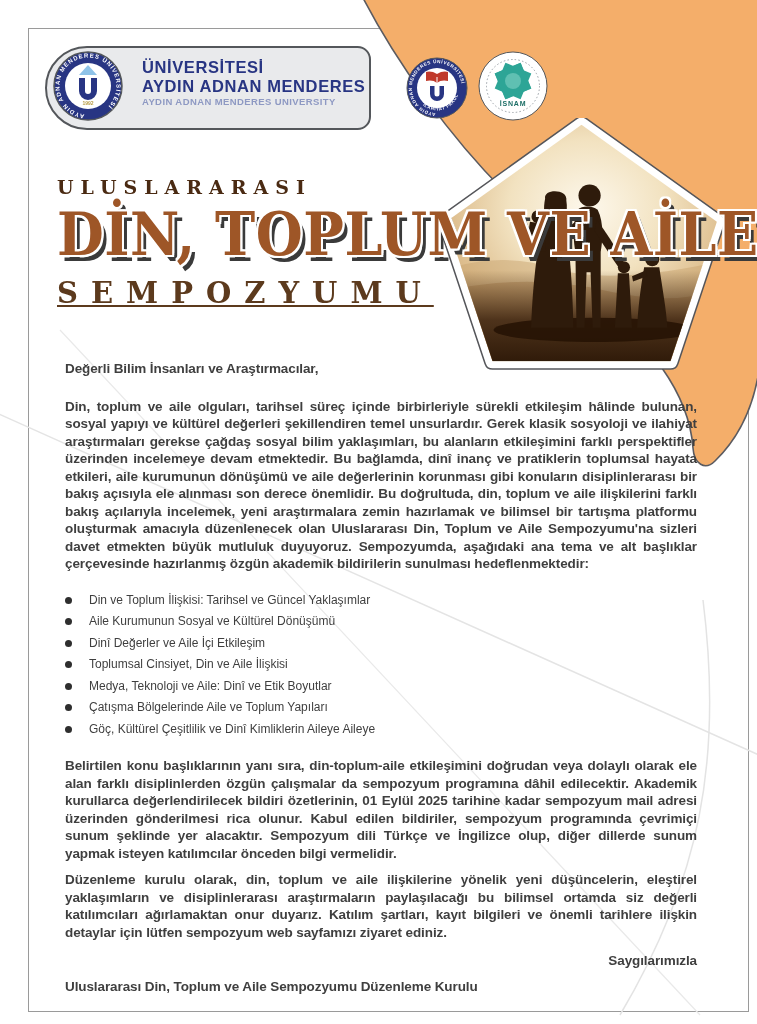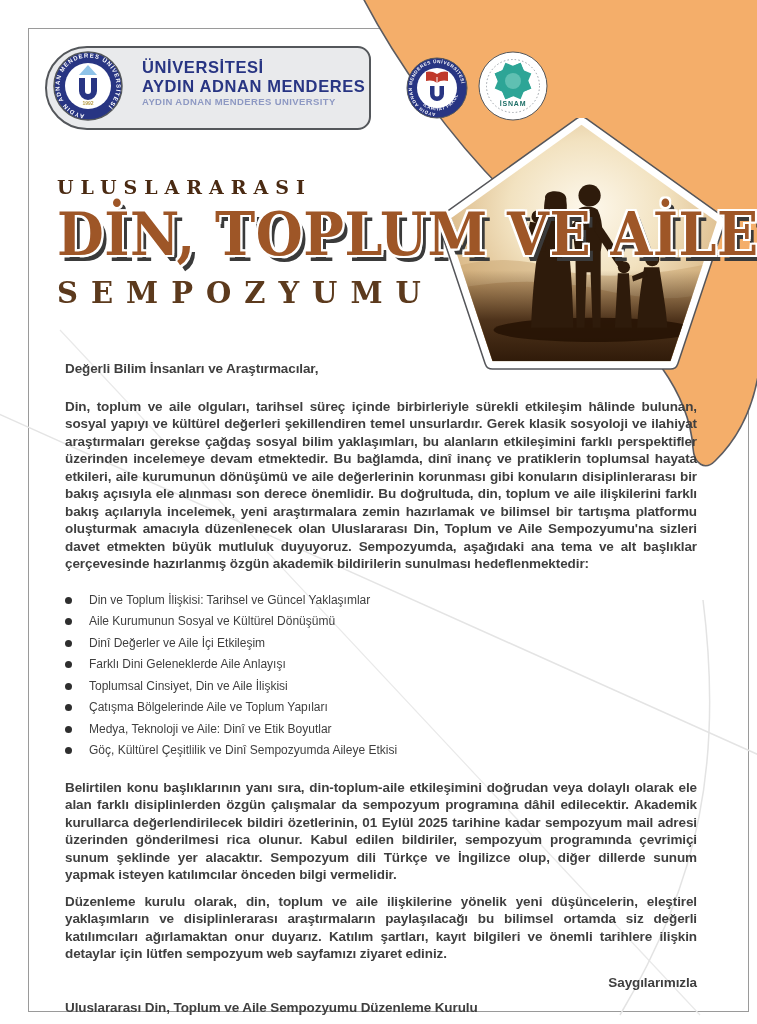--- a/index.html
+++ b/index.html
@@ -23,21 +23,21 @@
   .title-block{position:absolute;left:57px;top:176px;width:670px;z-index:4;}
   .kicker{font-family:"DejaVu Serif",serif;font-weight:bold;font-size:19px;letter-spacing:7px;
         color:#4a2a12;}
   .main-title{font-family:"DejaVu Serif",serif;font-weight:bold;font-size:54px;line-height:66px;
         color:#9e5627;letter-spacing:.5px;transform:scaleY(1.1);transform-origin:left top;
         white-space:nowrap;
         text-shadow:-2px 0 0 #fff,2px 0 0 #fff,0 -2px 0 #fff,0 2px 0 #fff,
                     -2px -2px 0 #fff,2px 2px 0 #fff,2px -2px 0 #fff,-2px 2px 0 #fff,
                     5px 5px 0 #3a3a3a;}
   .sub-title{font-family:"DejaVu Serif",serif;font-weight:bold;font-size:29px;letter-spacing:13px;
-        color:#5c3a1d;margin-top:12px;}
+        color:#5c3a1d;margin-top:12px;text-decoration:underline;}
   
   .content{position:absolute;left:57px;top:352px;width:648px;z-index:3;
         color:#3f3f3f;font-size:13.5px;line-height:17.5px;}
   .content p{margin:8px;text-align:justify;letter-spacing:-.1px;font-weight:bold;}
   .greeting{margin-bottom:20px !important;text-align:left !important;}
   .topics{list-style:none;margin:17px 0 0 0;padding:0;}
   .topics li{display:flex;align-items:center;line-height:21.5px;font-size:12px;}
   .topics .dot{width:7px;height:7px;border-radius:50%;background:#2e2e2e;margin:0 17px 0 8px;
         flex:0 0 auto;}
   .p2{margin-top:17px !important;}
@@ -177,37 +177,33 @@
       <li>
           <span class="dot"></span>
           <span>Aile Kurumunun Sosyal ve Kültürel Dönüşümü</span>
         </li>
       <li>
           <span class="dot"></span>
           <span>Dinî Değerler ve Aile İçi Etkileşim</span>
         </li>
       <li>
           <span class="dot"></span>
-          <span>Farklı Dini Geleneklerde Aile Anlayışı</span>
-        </li>
-      <li>
-          <span class="dot"></span>
           <span>Toplumsal Cinsiyet, Din ve Aile İlişkisi</span>
         </li>
       <li>
           <span class="dot"></span>
+          <span>Medya, Teknoloji ve Aile: Dinî ve Etik Boyutlar</span>
+        </li>
+      <li>
+          <span class="dot"></span>
           <span>Çatışma Bölgelerinde Aile ve Toplum Yapıları</span>
         </li>
       <li>
           <span class="dot"></span>
-          <span>Medya, Teknoloji ve Aile: Dinî ve Etik Boyutlar</span>
-        </li>
-      <li>
-          <span class="dot"></span>
-          <span>Göç, Kültürel Çeşitlilik ve Dinî Sempozyumda Aileye Etkisi</span>
+          <span>Göç, Kültürel Çeşitlilik ve Dinî Kimliklerin Aileye Aileye</span>
         </li>
     </ul>
     <p class="p2">Belirtilen konu başlıklarının yanı sıra, din-toplum-aile etkileşimini doğrudan veya dolaylı olarak ele alan farklı disiplinlerden özgün çalışmalar da sempozyum programına dâhil edilecektir. Akademik kurullarca değerlendirilecek bildiri özetlerinin, 01 Eylül 2025 tarihine kadar sempozyum mail adresi üzerinden gönderilmesi rica olunur. Kabul edilen bildiriler, sempozyum programında çevrimiçi sunum şeklinde yer alacaktır. Sempozyum dili Türkçe ve İngilizce olup, diğer dillerde sunum yapmak isteyen katılımcılar önceden bilgi vermelidir.</p>
     <p class="p3">Düzenleme kurulu olarak, din, toplum ve aile ilişkilerine yönelik yeni düşüncelerin, eleştirel yaklaşımların ve disiplinlerarası araştırmaların paylaşılacağı bu bilimsel ortamda siz değerli katılımcıları ağırlamaktan onur duyarız. Katılım şartları, kayıt bilgileri ve önemli tarihlere ilişkin detaylar için lütfen sempozyum web sayfamızı ziyaret ediniz.</p>
     <p class="sign-off">Saygılarımızla</p>
     <p class="committee">Uluslararası Din, Toplum ve Aile Sempozyumu Düzenleme Kurulu</p>
   </div>
 
 </div>
 

